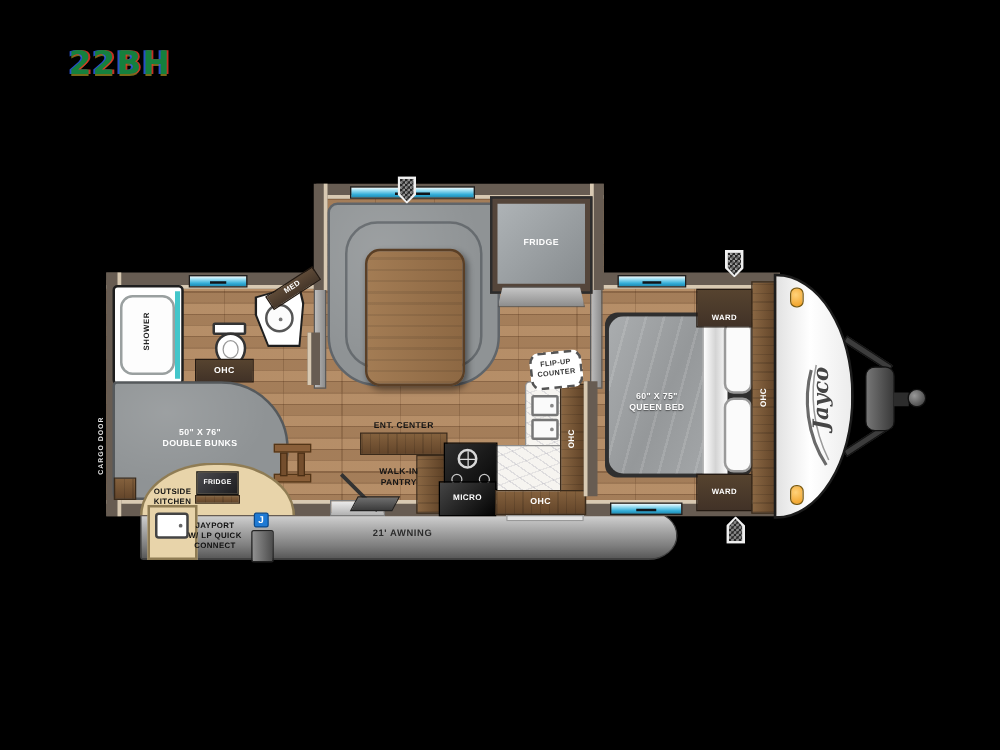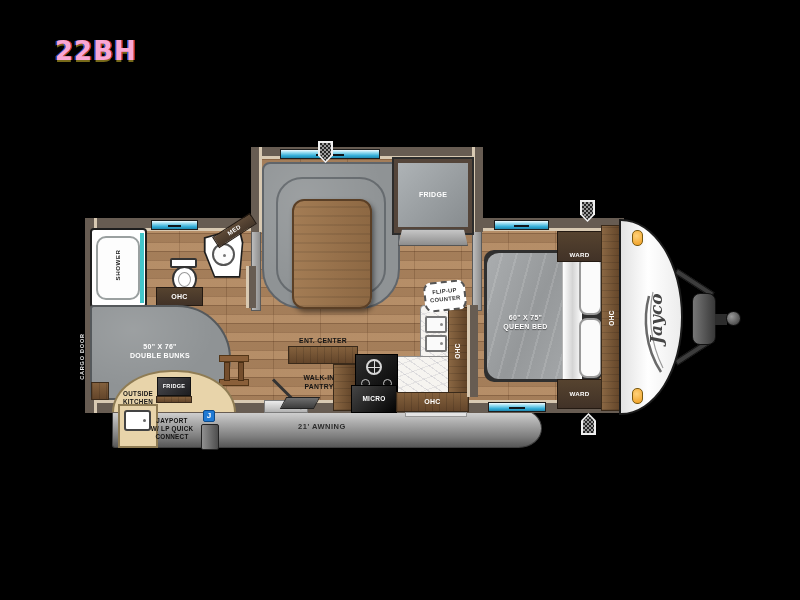--- a/index.html
+++ b/index.html
@@ -28,21 +28,21 @@
   .marble{background:
     repeating-linear-gradient(35deg, rgba(160,160,175,.28) 0 1px, transparent 1px 7px),
     repeating-linear-gradient(-20deg, rgba(150,150,165,.18) 0 1px, transparent 1px 11px),#f6f4f0;border:1px solid #8e8e8e}
   .cushion{background:radial-gradient(ellipse at 30% 25%, rgba(255,255,255,.12), transparent 60%),#8f9395}
   
   .spk{position:absolute;width:15px;height:22px;background:#f0f0f0;clip-path:polygon(0 0,100% 0,100% 66%,50% 100%,0 66%)}
   .spk.up{clip-path:polygon(50% 0,100% 34%,100% 100%,0 100%,0 34%)}
   .spk-in{position:absolute;inset:2px;background-image:linear-gradient(45deg,#9a9a9a 25%,transparent 25%,transparent 75%,#9a9a9a 75%),linear-gradient(45deg,#9a9a9a 25%,#262626 25%,#262626 75%,#9a9a9a 75%);background-size:4px 4px;background-position:0 0,2px 2px;clip-path:polygon(0 0,100% 0,100% 66%,50% 100%,0 66%)}
   .spk.up .spk-in{clip-path:polygon(50% 0,100% 34%,100% 100%,0 100%,0 34%)}
   
-  #title{left:55px;top:38px;position:absolute;font:700 26px/1 "DejaVu Sans",sans-serif;letter-spacing:1px;color:#f9a8d4;
+  #title{left:55px;top:38px;position:absolute;font:700 26px/1 "DejaVu Sans",sans-serif;letter-spacing:1px;color:#15803d;
      text-shadow:1.5px 0 0 rgba(230,55,40,.85),-1.5px 0 0 rgba(45,90,235,.85),0 1.5px 0 rgba(235,210,50,.5)}
   #watermark{left:8px;top:562px;position:absolute;font:700 28px/1.1 "Liberation Sans",sans-serif;font-style:italic;color:#979797;letter-spacing:-.5px}
 
   #awning{left:112px;top:409px;width:430px;height:39px;background:linear-gradient(180deg,#d9d9d9 0%,#ababab 35%,#7e7e7e 72%,#575757 100%);border:1px solid #3f3f3f;border-radius:3px 22px 24px 3px / 3px 20px 20px 3px}
   #awning-label{left:272px;top:421px;width:100px;height:12px;font-size:7.5px;color:#2c2c2c;letter-spacing:.5px}
 
   #main-floor{left:85px;top:224px;width:539px;height:186px}
   #slide-floor{left:253px;top:150px;width:230px;height:80px}
   #stub-left{left:251px;top:231px;width:10px;height:80px;background:linear-gradient(90deg,#bdbdbd,#8d8d8d);border:1px solid #5a5a5a}
   #stub-right{left:472px;top:231px;width:10px;height:80px;background:linear-gradient(90deg,#bdbdbd,#8d8d8d);border:1px solid #5a5a5a}

